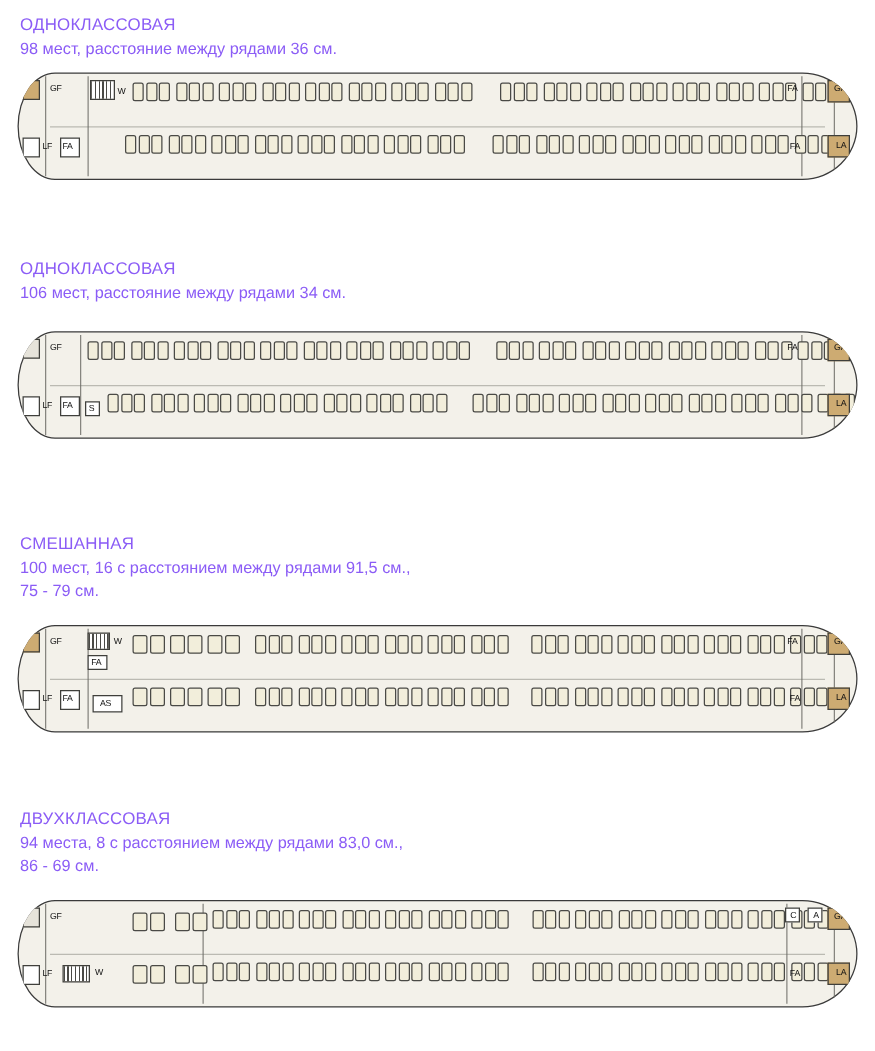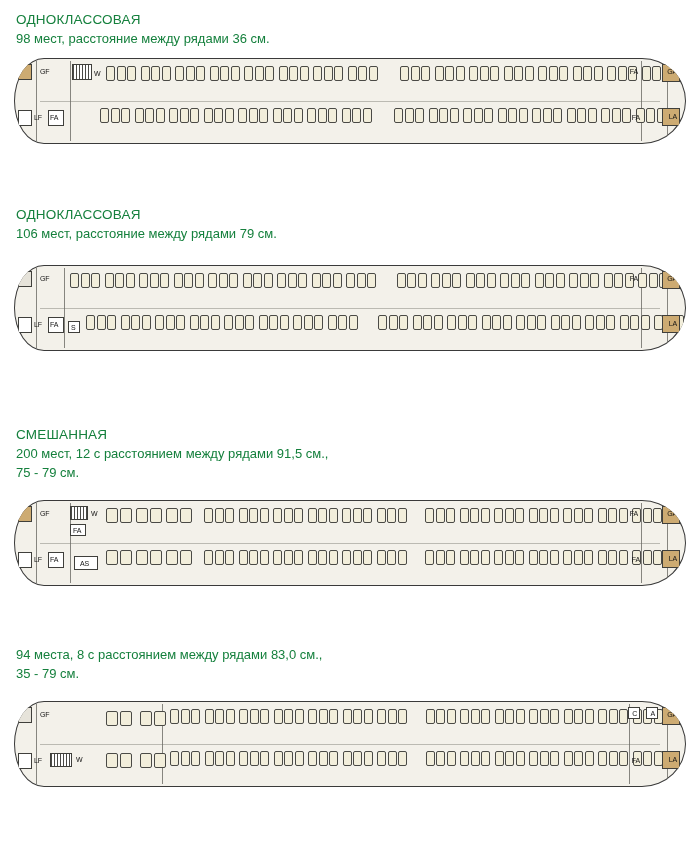--- a/index.html
+++ b/index.html
@@ -23,21 +23,21 @@
   }
   .config-block {
     position: absolute;
     left: 0;
     width: 700px;
   }
   .caption {
     padding-left: 16px;
     font-size: 13.5px;
     line-height: 19px;
-    color: #15803d;
+    color: #8b5cf6;
   }
   .caption .title {
     font-size: 13.5px;
     letter-spacing: 0.2px;
   }
   .caption .sub {
     font-size: 13px;
   }
   
   .plan {
@@ -337,21 +337,21 @@
         <div class="lbl" style="right:46px;top:56px;">FA</div>
         <div class="box tan" style="right:6px;top:50px;width:18px;height:18px;"></div>
         <div class="lbl" style="right:9px;top:55px;">LA</div>
       </div>
     </div>
   </div>
 
   <div class="config-block" style="top:205px;">
     <div class="caption">
       <div class="title">ОДНОКЛАССОВАЯ</div>
-      <div class="sub">106 мест, расстояние между рядами 79 см.</div>
+      <div class="sub">106 мест, расстояние между рядами 34 см.</div>
     </div>
 
     <div class="plan" style="margin-top:22px;">
       <div class="fuselage"></div>
       <div class="fus-inner">
         <div class="aisle"></div>
         <div class="vline" style="left:22px;"></div>
         <div class="vline" style="left:50px;"></div>
         <div class="vline" style="right:44px;"></div>
         <div class="vline" style="right:18px;"></div>
@@ -551,21 +551,21 @@
         <div class="lbl" style="right:9px;top:10px;">GA</div>
         <div class="box tan" style="right:6px;top:50px;width:18px;height:18px;"></div>
         <div class="lbl" style="right:9px;top:55px;">LA</div>
       </div>
     </div>
   </div>
 
   <div class="config-block" style="top:425px;">
     <div class="caption">
       <div class="title">СМЕШАННАЯ</div>
-      <div class="sub">200 мест, 12 с расстоянием между рядами 91,5 см.,</div>
+      <div class="sub">100 мест, 16 с расстоянием между рядами 91,5 см.,</div>
       <div class="sub">75 - 79 см.</div>
     </div>
 
     <div class="plan" style="margin-top:18px;">
       <div class="fuselage"></div>
       <div class="fus-inner">
         <div class="aisle"></div>
         <div class="vline" style="left:22px;"></div>
         <div class="vline" style="left:56px;"></div>
         <div class="vline" style="right:44px;"></div>
@@ -750,22 +750,23 @@
         <div class="lbl" style="right:9px;top:10px;">GA</div>
         <div class="lbl" style="right:46px;top:56px;">FA</div>
         <div class="box tan" style="right:6px;top:50px;width:18px;height:18px;"></div>
         <div class="lbl" style="right:9px;top:55px;">LA</div>
       </div>
     </div>
   </div>
 
   <div class="config-block" style="top:645px;">
     <div class="caption">
+      <div class="title">ДВУХКЛАССОВАЯ</div>
       <div class="sub">94 места, 8 с расстоянием между рядами 83,0 см.,</div>
-      <div class="sub">35 - 79 см.</div>
+      <div class="sub">86 - 69 см.</div>
     </div>
 
     <div class="plan" style="margin-top:18px;">
       <div class="fuselage"></div>
       <div class="fus-inner">
         <div class="aisle"></div>
         <div class="vline" style="left:22px;"></div>
         <div class="vline" style="left:148px;"></div>
         <div class="vline" style="right:56px;"></div>
         <div class="vline" style="right:18px;"></div>

